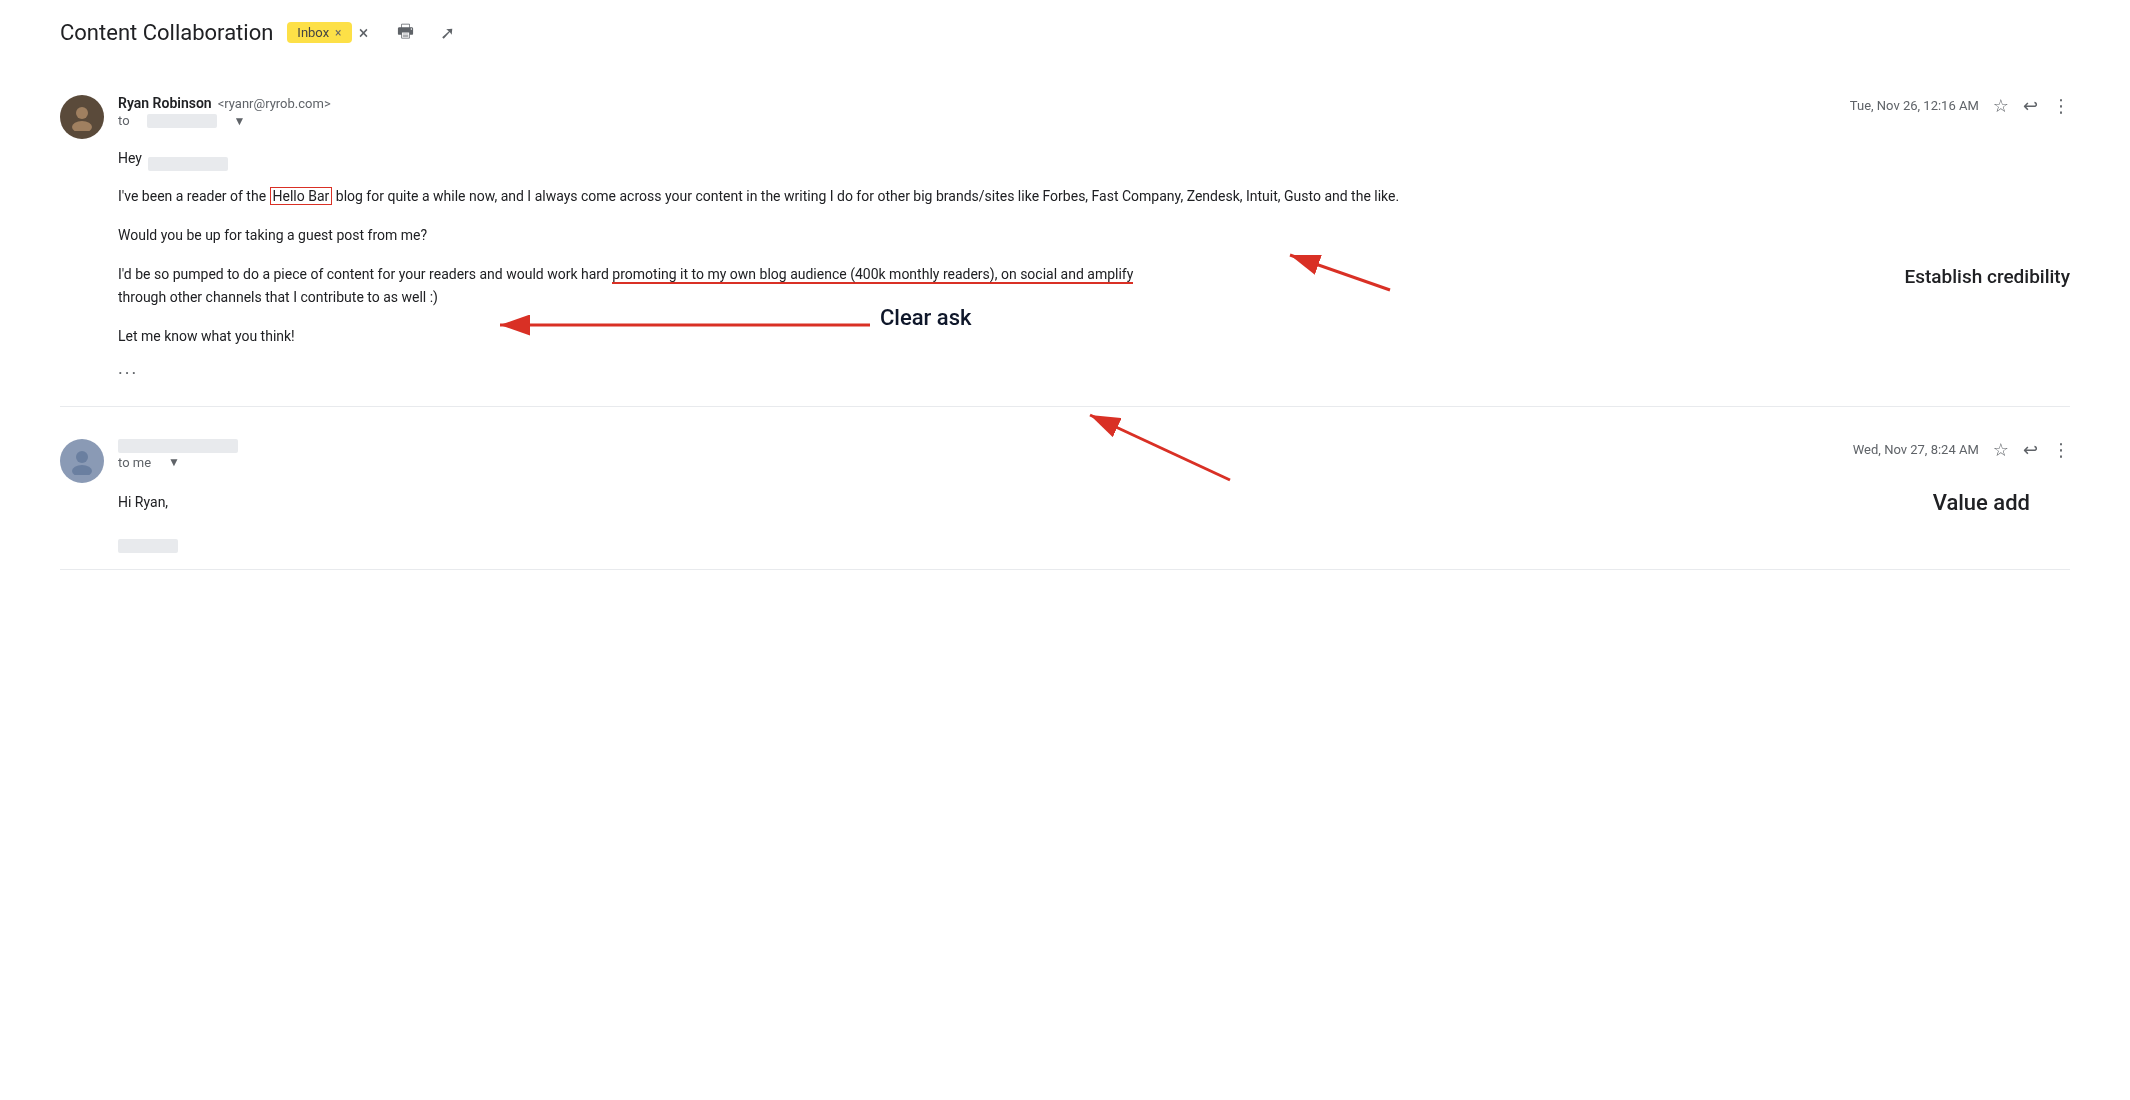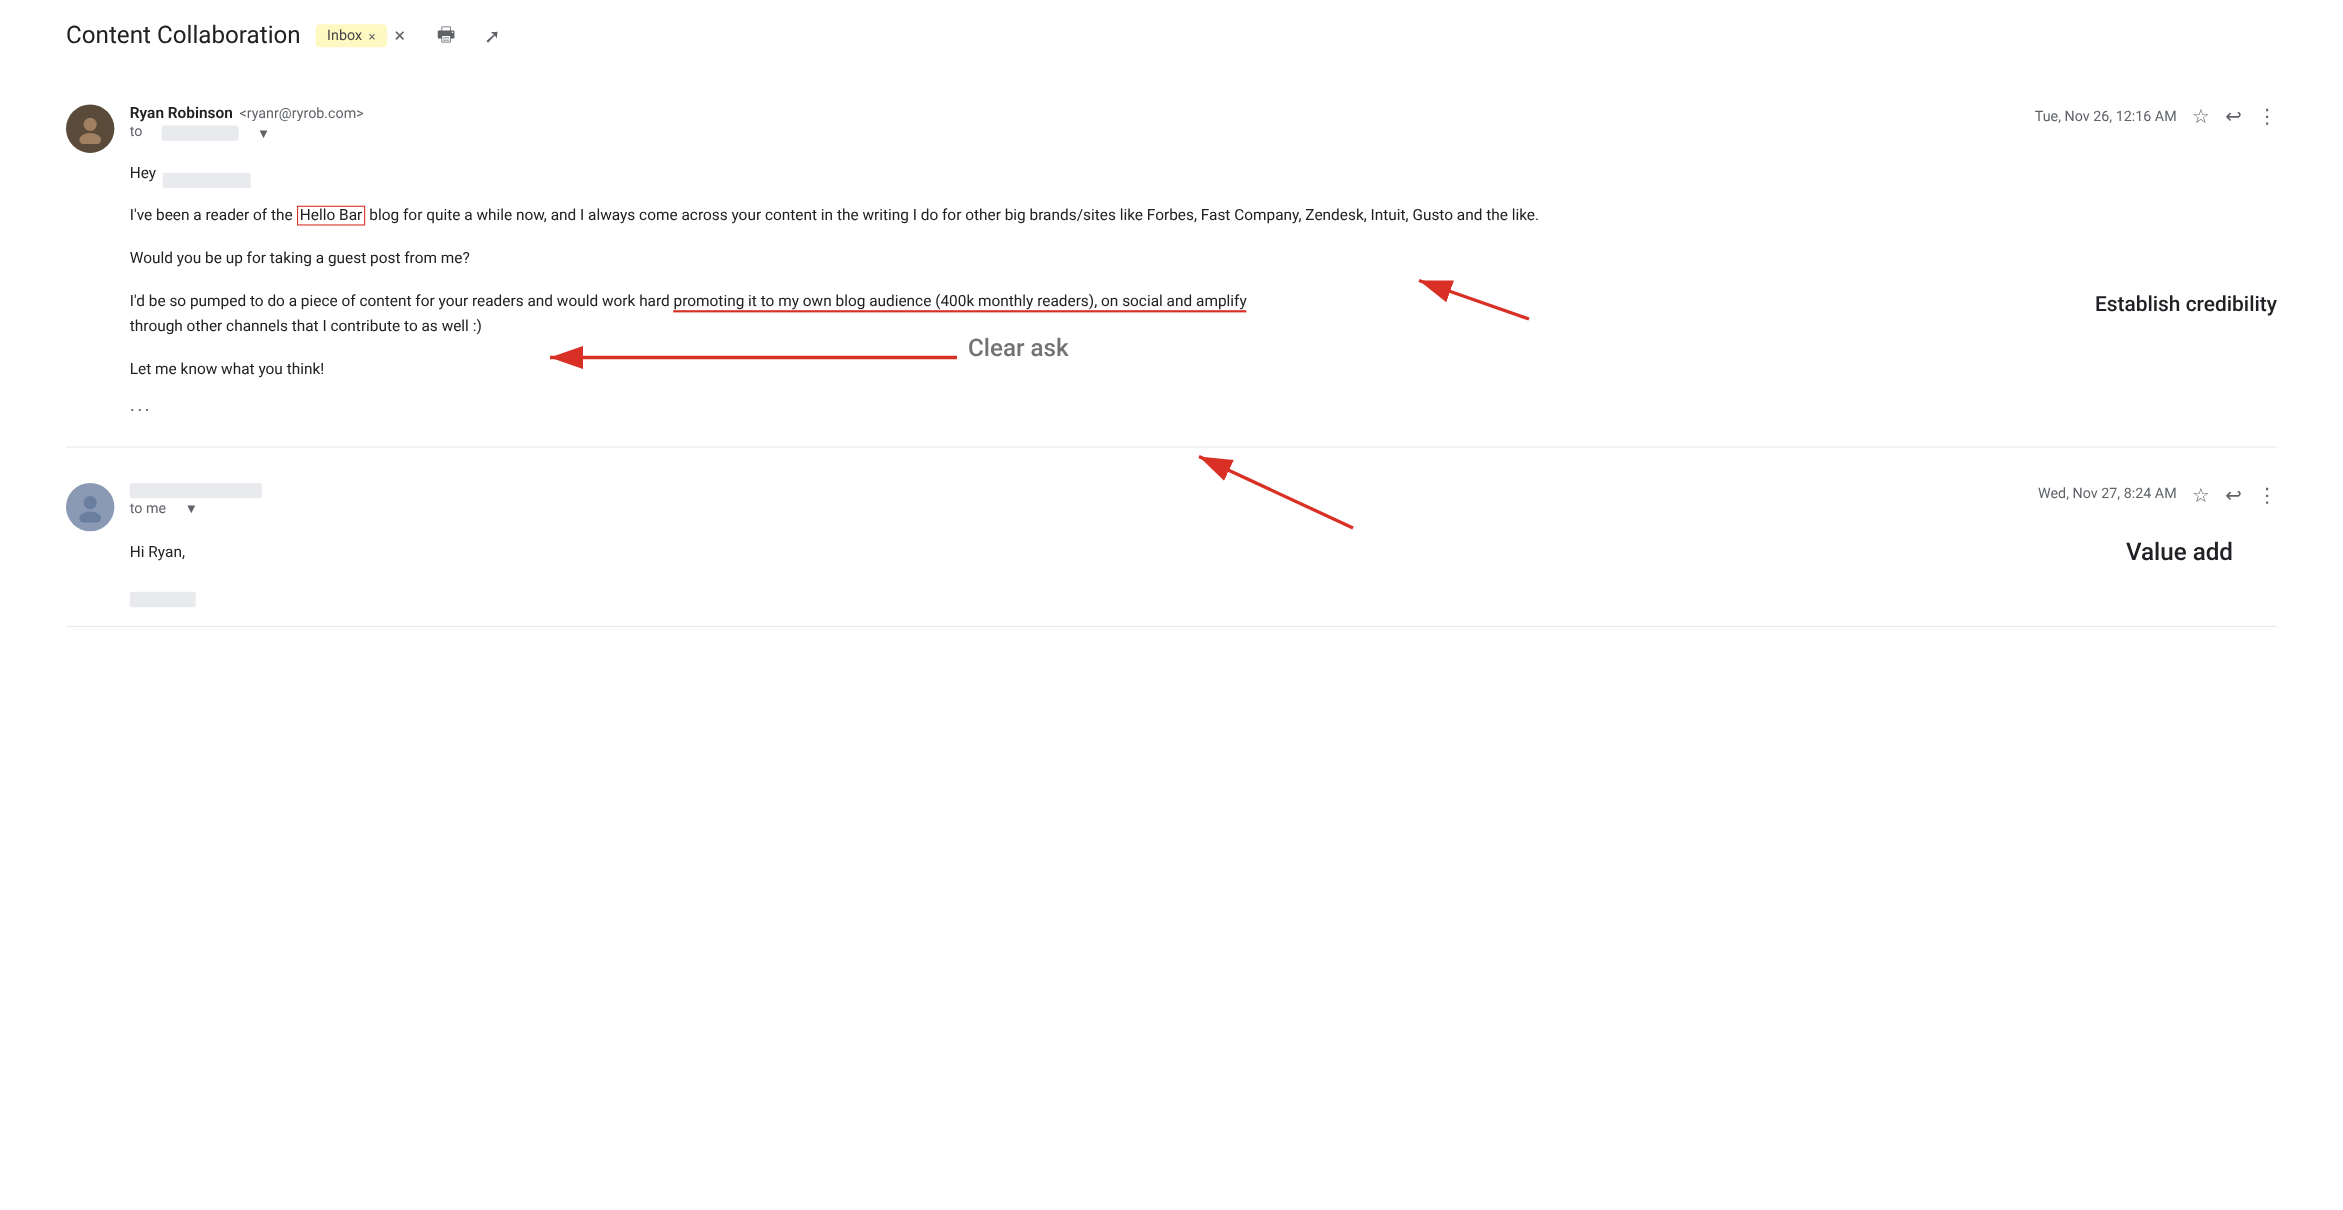--- a/index.html
+++ b/index.html
@@ -22,21 +22,21 @@
       display: flex;
       align-items: center;
       gap: 14px;
     }
     .email-title {
       font-size: 22px;
       font-weight: 400;
       color: #202124;
     }
     .inbox-badge {
-      background: #fef9c3;
+      background: #fde047;
       border-radius: 4px;
       padding: 3px 10px;
       font-size: 13px;
       color: #444;
       display: flex;
       align-items: center;
       gap: 6px;
     }
     .inbox-badge .x-btn {
       cursor: pointer;
@@ -357,19 +357,19 @@
       </marker>
     </defs>
 
     <line x1="870" y1="325" x2="500" y2="325" stroke="#d93025" stroke-width="3" marker-end="url(#arrowhead-red)"></line>
 
     <line x1="1390" y1="290" x2="1290" y2="255" stroke="#d93025" stroke-width="3" marker-end="url(#arrowhead-red)"></line>
 
     <line x1="1230" y1="480" x2="1090" y2="415" stroke="#d93025" stroke-width="3" marker-end="url(#arrowhead-red)"></line>
   </svg>
 
-  <div style="position:absolute; top:305px; left:880px; font-size:22px; font-weight:500; color:#737373; pointer-events:none;">Clear ask</div>
+  <div style="position:absolute; top:305px; left:880px; font-size:22px; font-weight:500; color:#0f172a; pointer-events:none;">Clear ask</div>
 
   <div style="position:absolute; top:265px; right:60px; font-size:19px; font-weight:500; color:#202124; pointer-events:none; text-align:right;">Establish credibility</div>
 
   <div style="position:absolute; top:490px; right:100px; font-size:22px; font-weight:500; color:#202124; pointer-events:none;">Value add</div>
 
 </div>
 
 </body></html>

